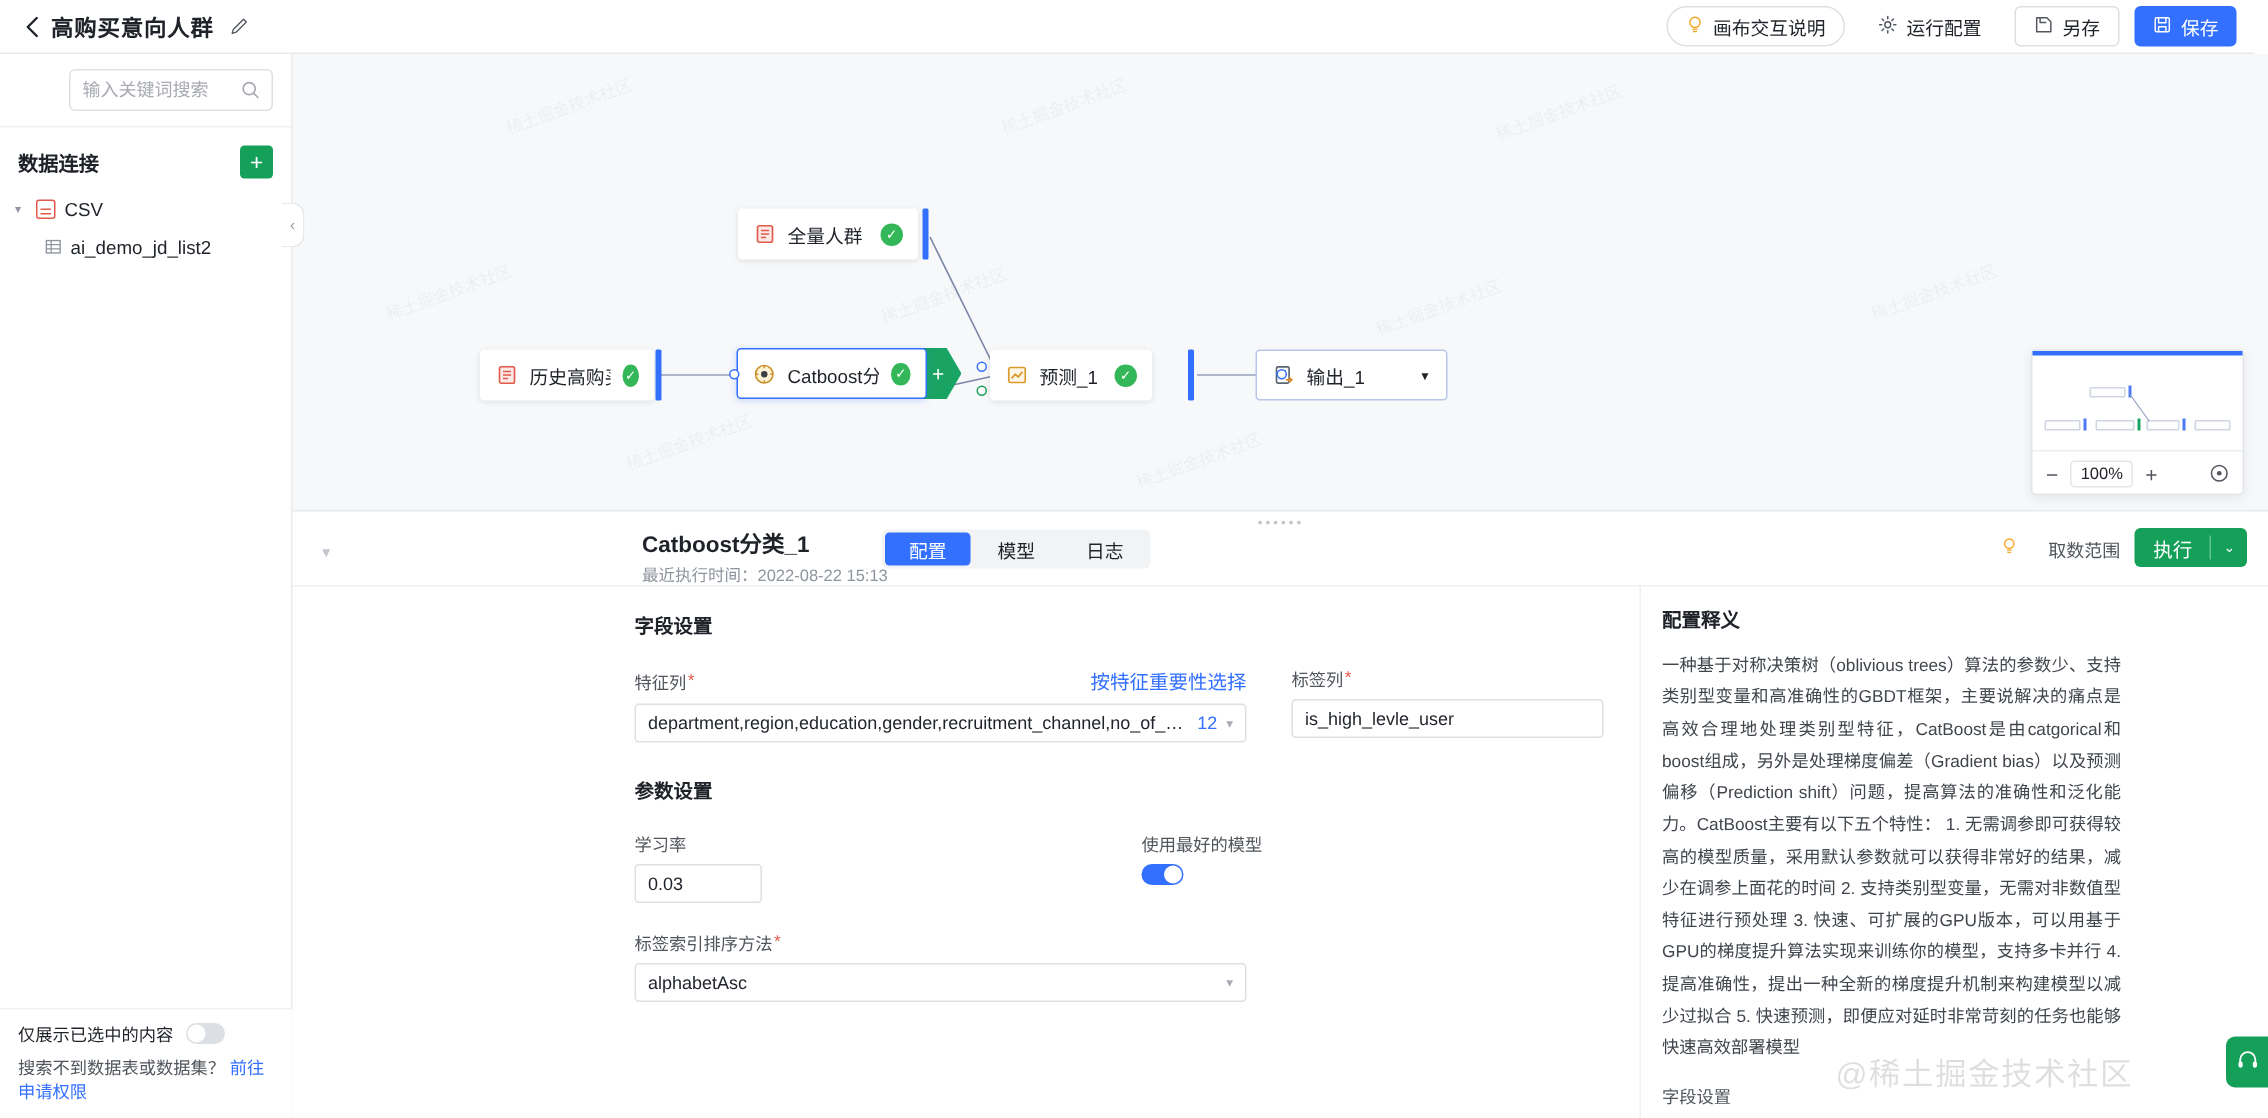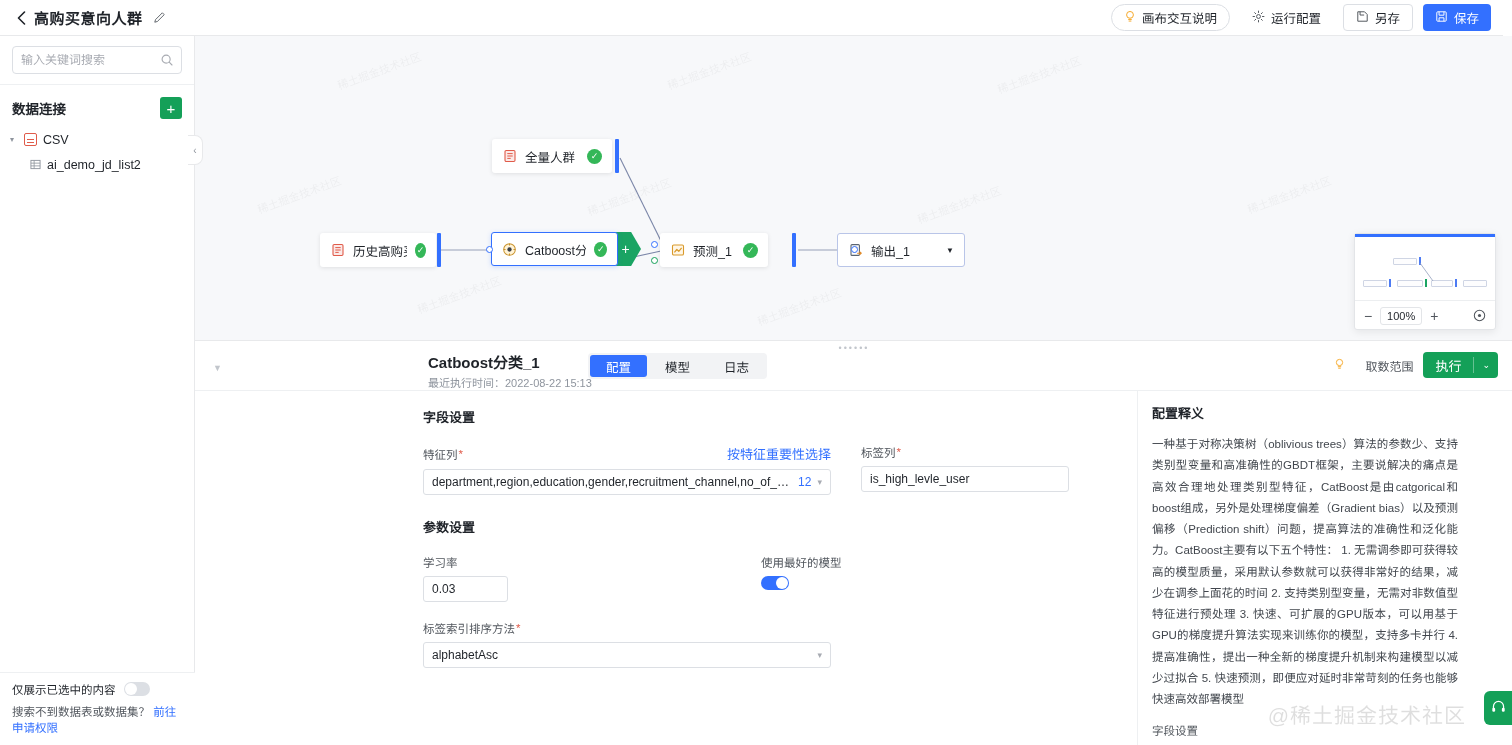--- a/index.html
+++ b/index.html
@@ -36,21 +36,21 @@
   .btn-plain { border: none; background: transparent; }
   .btn-square { border: 1px solid #dcdfe4; background:#fff; border-radius: 4px; height:27px;}
   .btn-primary { background: #3370ff; color:#fff; border:none; border-radius: 4px; height:27px; font-weight:500;}
   .icon-bulb { color:#f5a623; }
 
   
   .sidebar {
     position: absolute; left: 0; top: 36px; width: 195px; height: 709px;
     background: #fff; border-right: 1px solid #e8e9eb; z-index: 20;
   }
-  .search-wrap { padding: 10px 12px 8px 12px; }
+  .search-wrap { padding: 10px 12px 8px 12px; margin-left: 34px; }
   .search-box {
     position: relative; height: 28px; border: 1px solid #dcdfe4; border-radius: 4px;
     display: flex; align-items: center; padding: 0 8px; background:#fff;
   }
   .search-box input {
     border: none; outline: none; width: 100%; font-size: 12px; color:#1f2329;
     font-family: inherit; background: transparent;
   }
   .search-box input::placeholder { color: #a8abb2; }
   .search-ico { position:absolute; right:7px; top:6px; color:#a8abb2; }
@@ -198,21 +198,21 @@
   .finput .car { color:#a8abb2; font-size:9px; }
   .finput.small { width:85px; }
   .switch {
     width:28px; height:14px; border-radius:7px; background:#3370ff; position:relative; cursor:pointer;
   }
   .switch::after{content:'';position:absolute;right:1px;top:1px;width:12px;height:12px;border-radius:50%;background:#fff;}
 
   
   .expl {
     width:339px; border-left:1px solid #eef0f2; padding:12px 18px 0 14px;
-    overflow:hidden; position:relative;margin-left:44px;
+    overflow:hidden; position:relative;
   }
   .expl h4 { font-size:13px; font-weight:700; margin-bottom:12px; }
   .expl p { font-size:11.5px; line-height:1.85; color:#41464d; text-align:justify; }
   .expl .sub { font-size:11.5px; color:#51565d; margin-top:12px; }
   .expl .bold { font-size:11.5px; font-weight:700; color:#1f2329; margin-top:9px; }
   .expl .desc { font-size:11.5px; color:#41464d; margin-top:9px; }
   .bigwm {
     position:absolute; right:10px; bottom:16px; font-size:21px; color:rgba(0,0,0,.13);
     white-space:nowrap; pointer-events:none; letter-spacing:1px;
   }

